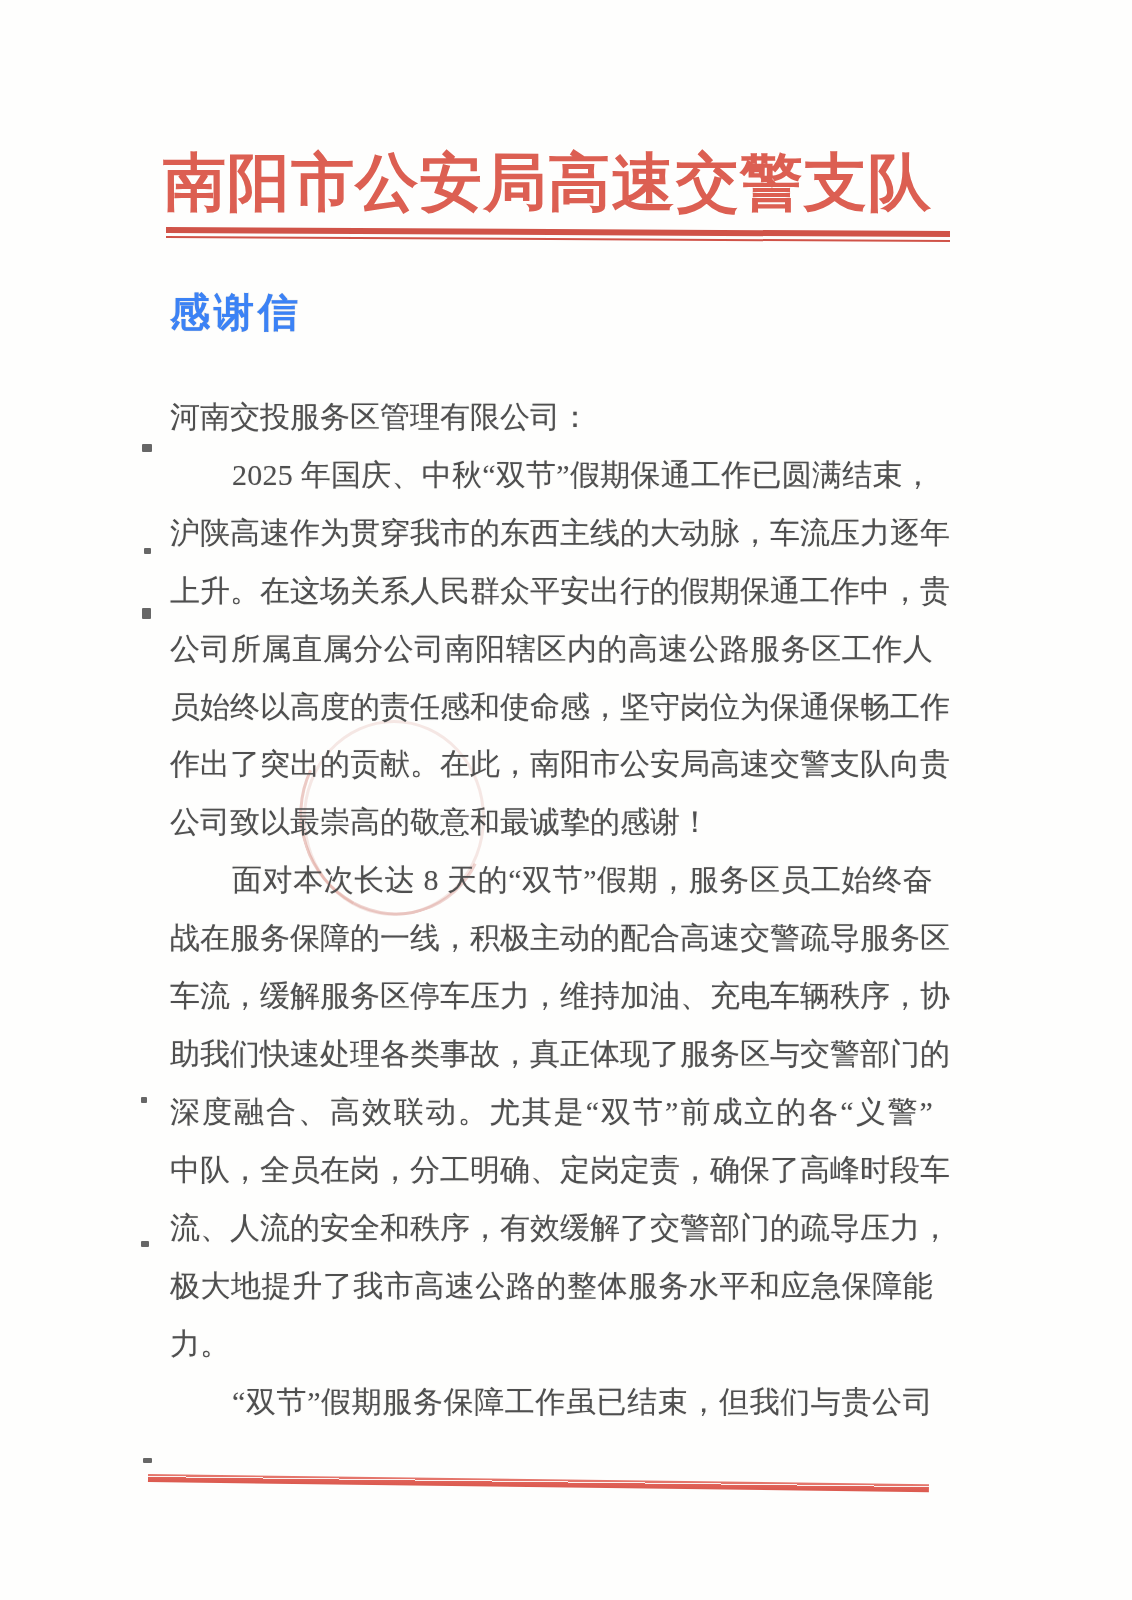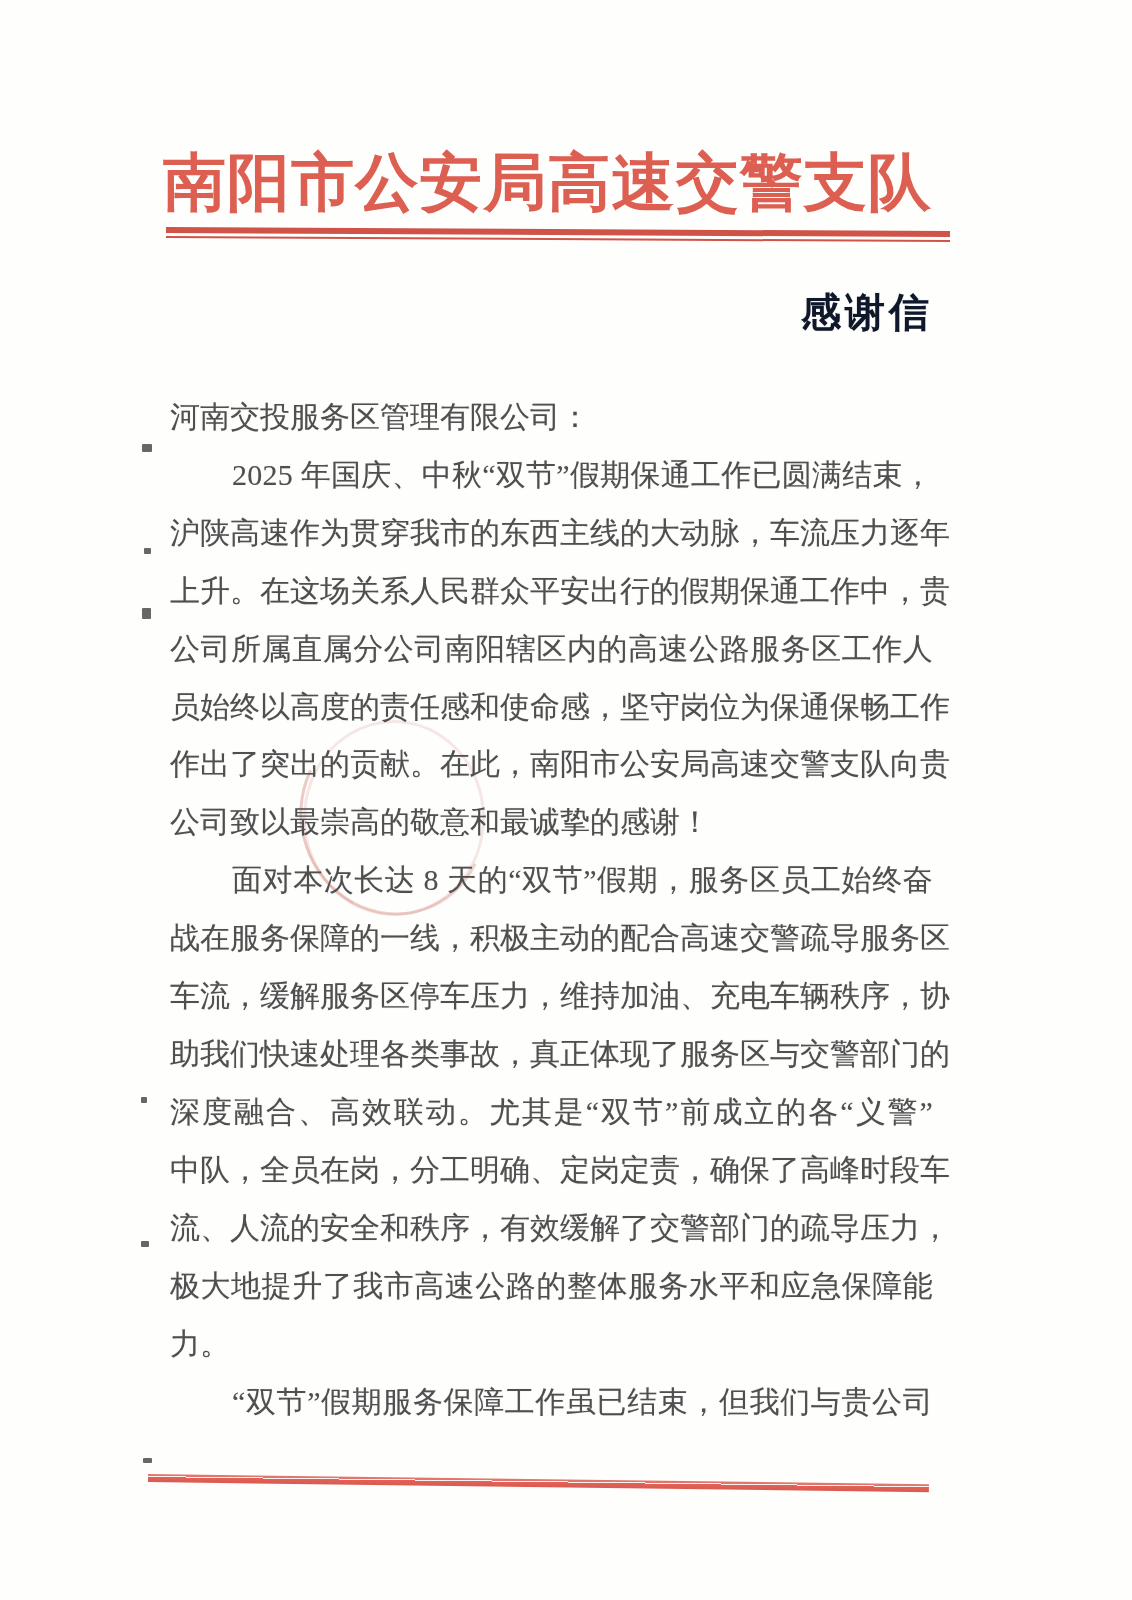--- a/index.html
+++ b/index.html
@@ -49,24 +49,24 @@
     background: #d05348;
     transform: rotate(0.3deg);
     transform-origin: left center;
   }
   
   .doc-title {
     position: absolute;
     left: 170px;
     top: 285px;
     width: 763px;
-    text-align: right;
+    text-align: left;
     font-size: 40px;
     font-weight: 700;
-    color: #0f172a;
+    color: #3b82f6;
     letter-spacing: 4px;
     text-shadow: 0 0 1px rgba(60,60,60,0.35);
   }
   
   .line {
     position: absolute;
     left: 170px;
     width: 763px;
     height: 36px;
     font-size: 30px;

